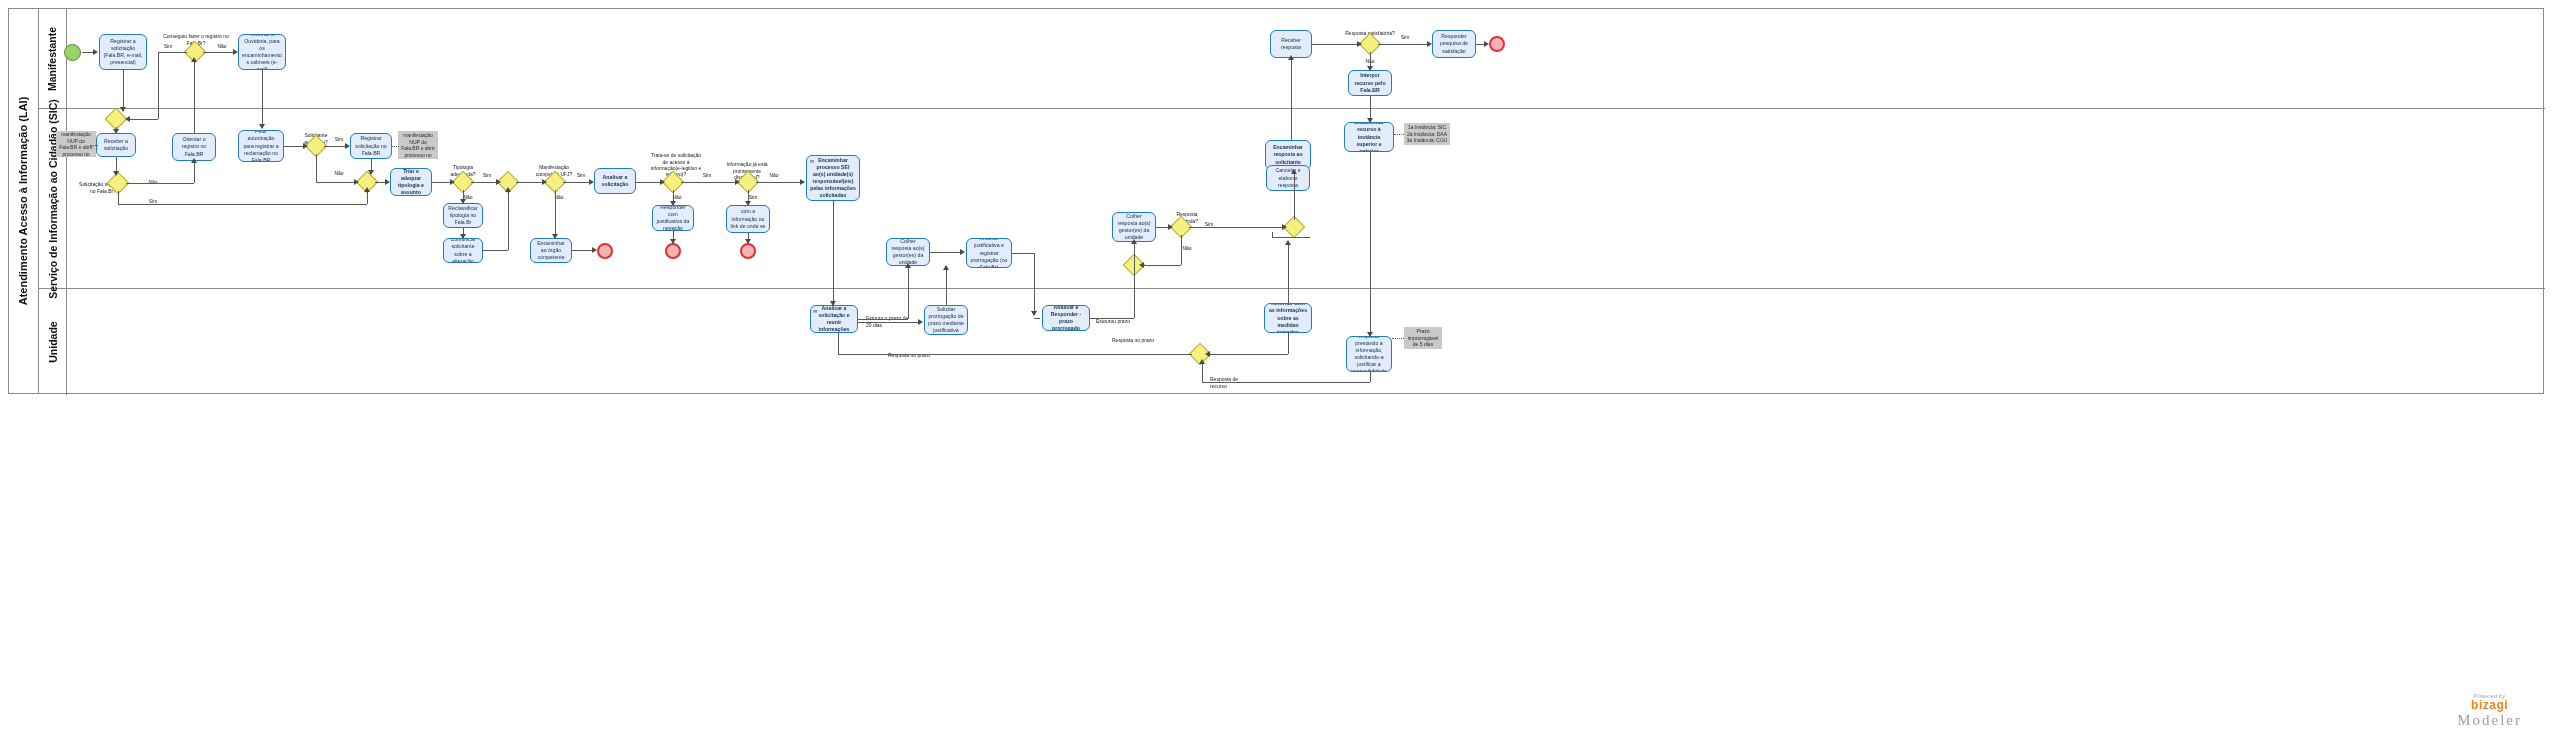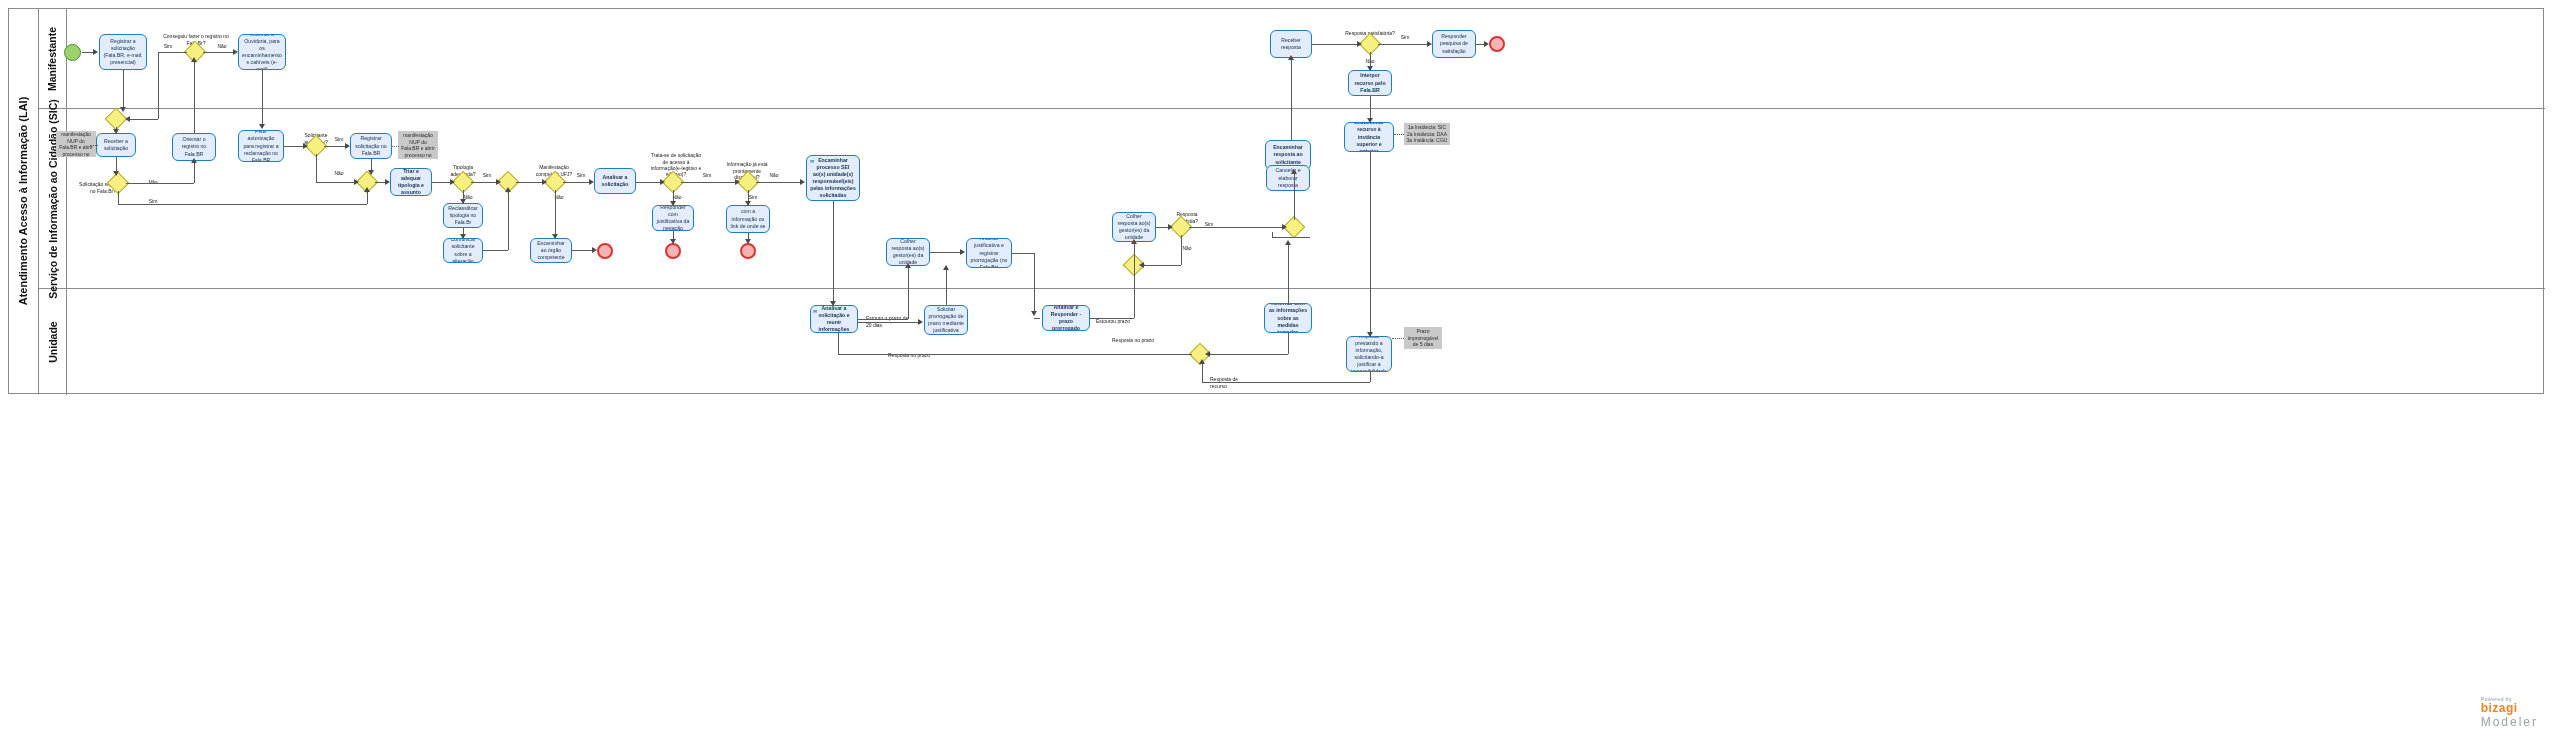--- a/index.html
+++ b/index.html
@@ -44,24 +44,24 @@
   .h{position:absolute;height:0;border-top:1.1px solid #595959;}
   .v{position:absolute;width:0;border-left:1.1px solid #595959;}
   .hd{position:absolute;height:0;border-top:1.1px dotted #595959;}
   .arw{position:absolute;width:0;height:0;}
   .arw.r{border-top:3px solid transparent;border-bottom:3px solid transparent;border-left:5px solid #4a4a4a;}
   .arw.l{border-top:3px solid transparent;border-bottom:3px solid transparent;border-right:5px solid #4a4a4a;}
   .arw.d{border-left:3px solid transparent;border-right:3px solid transparent;border-top:5px solid #4a4a4a;}
   .arw.u{border-left:3px solid transparent;border-right:3px solid transparent;border-bottom:5px solid #4a4a4a;}
 
   
-  #brand{position:absolute;right:22px;bottom:10px;text-align:left;margin-top:15px;}
+  #brand{position:absolute;right:38px;bottom:10px;text-align:center;margin-top:15px;}
   #brand .pb{font-size:5.5px;color:#9aa0a6;letter-spacing:.2px;}
   #brand .bz{font-size:12px;font-weight:bold;color:#f58220;letter-spacing:.5px;line-height:1.05;}
-  #brand .mo{font-size:12px;color:#9aa0a6;letter-spacing:2px;}
+  #brand .mo{font-size:15px;color:#9aa0a6;letter-spacing:2px;font-family:Liberation Serif, serif;}
 
   .mi{position:absolute;font-size:5px;color:#1a4b7a;}
 </style>
 </head>
 <body>
 
 <div id="canvas">
 
   <div class="pool" style="left:8px;top:8px;width:2536px;height:386px;">
     <div class="pool-title">

